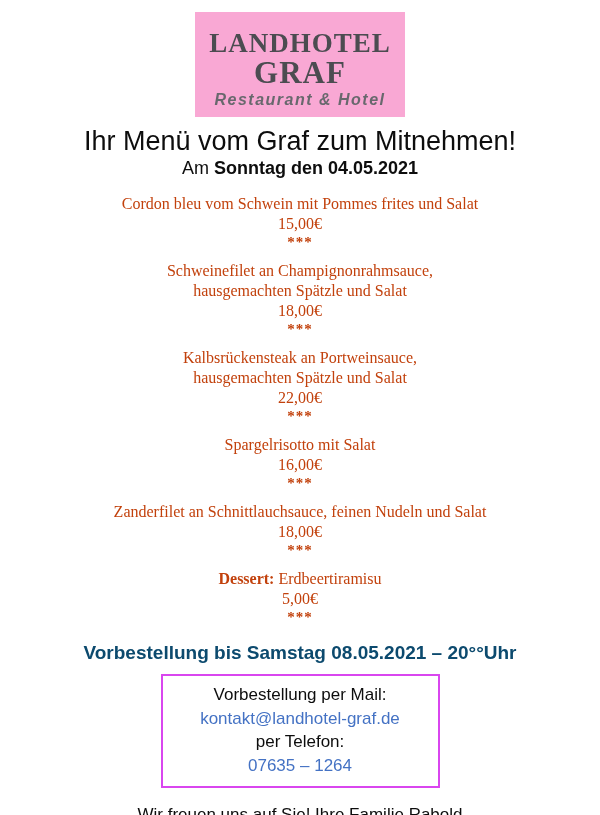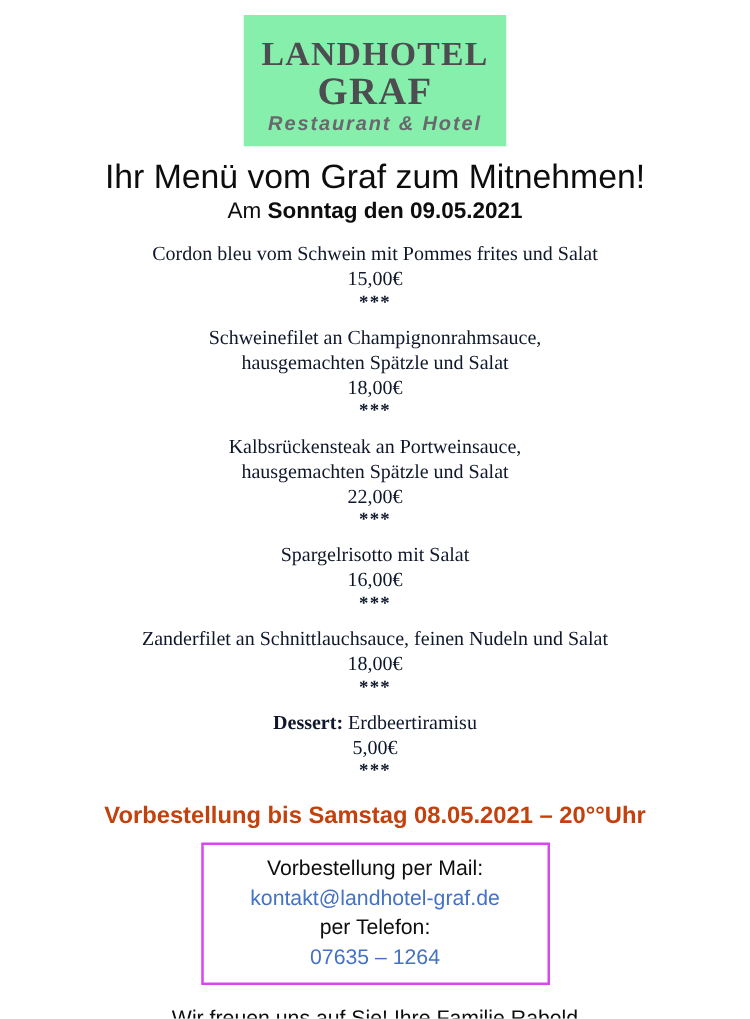--- a/index.html
+++ b/index.html
@@ -16,21 +16,21 @@
     overflow: hidden;
     text-align: center;
     font-family: "Liberation Sans", sans-serif;
     color: #000000;
   }
   
   .logo {
     width: 210px;
     height: 105px;
     margin: 12px auto 0 auto;
-    background: #86efac;
+    background: #f9a8d4;
     padding-top: 0;
     box-sizing: border-box;
   }
   .logo-line1 {
     padding-top: 17px;
     font-family: "Liberation Serif", serif;
     font-weight: bold;
     font-size: 27px;
     line-height: 29px;
     letter-spacing: 1px;
@@ -64,21 +64,21 @@
     margin-top: 3px;
     font-size: 18px;
     line-height: 23px;
     color: #0d0d0d;
   }
   
   .menu {
     margin-top: 14px;
     font-family: "Liberation Serif", serif;
     font-size: 16px;
-    color: #0f172a;
+    color: #c2410c;
   }
   .menu-item {
     margin-bottom: 11px;
   }
   .item-name {
     line-height: 20px;
   }
   .item-price {
     line-height: 20px;
   }
@@ -86,21 +86,21 @@
     font-weight: bold;
     font-size: 15px;
     line-height: 16px;
     letter-spacing: 1px;
   }
   
   .deadline {
     margin-top: 17px;
     font-size: 19px;
     font-weight: bold;
-    color: #c2410c;
+    color: #0c4a6e;
   }
   .contact-box {
     width: 279px;
     margin: 10px auto 0 auto;
     border: 2px solid #d946ef;
     box-sizing: border-box;
     padding: 7px 10px 9px 10px;
     font-size: 17px;
     line-height: 23.5px;
     color: #0d0d0d;
@@ -121,21 +121,21 @@
 <div class="page">
 
   <div class="logo">
     <div class="logo-line1">LANDHOTEL</div>
     <div class="logo-line2">GRAF</div>
     <div class="logo-tagline">Restaurant &amp; Hotel</div>
   </div>
 
   <div class="title">Ihr Menü vom Graf zum Mitnehmen!</div>
 
-  <div class="subtitle"><span>Am </span><b>Sonntag den 09.05.2021</b></div>
+  <div class="subtitle"><span>Am </span><b>Sonntag den 04.05.2021</b></div>
 
   <div class="menu" id="menu-list">
       <div class="menu-item">
         <div class="item-name">Cordon bleu vom Schwein mit Pommes frites und Salat</div>
         <div class="item-price">15,00€</div>
         <div class="item-stars">***</div>
       </div>
       <div class="menu-item">
         <div class="item-name">Schweinefilet an Champignonrahmsauce,<br>hausgemachten Spätzle und Salat</div>
         <div class="item-price">18,00€</div>

